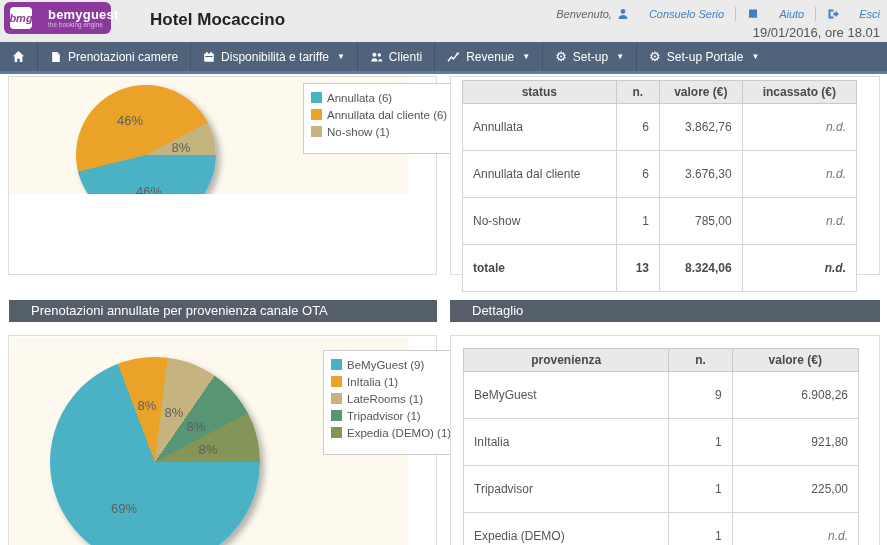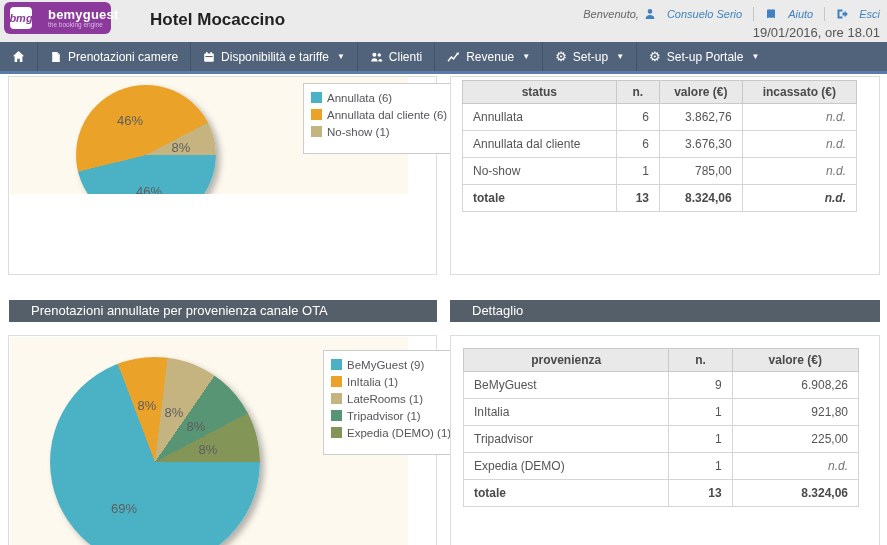--- a/index.html
+++ b/index.html
@@ -14,21 +14,21 @@
   .logo-mark { width:22px; height:22px; background:#fff; border-radius:4px; color:#8b3a9b;
                font-weight:bold; font-style:italic; font-size:11px; display:flex; align-items:center;
                justify-content:center; margin:0 16px 0 6px; }
   .logo-name { color:#fff; font-weight:bold; font-size:13px; line-height:13px; letter-spacing:.2px; }
   .logo-tagline { color:#d9b8e4; font-size:6.5px; line-height:8px; }
   .hotel-title { position:absolute; left:150px; top:0; height:42px; line-height:40px;
                  font-size:17px; font-weight:bold; color:#222; }
   .top-right { position:absolute; right:7px; top:7px; text-align:right; }
   .tr-line1 { display:flex; align-items:center; justify-content:flex-end; gap:5px;
               font-size:11px; color:#666;font-style:italic; }
-  .blue-link { color:#4181c0; display:flex; align-items:center; gap:11px; cursor:pointer; }
+  .blue-link { color:#4181c0; display:flex; align-items:center; gap:20px; cursor:pointer; }
   .sep { width:1px; height:14px; background:#c5c5c5; margin:0 6px; }
   .tr-line2 { font-size:13px; color:#555; margin-top:4px; }
   .icn { display:inline-block; flex:none; }
 
   
   .nav { height:29px; background:#50637a; display:flex; align-items:stretch; }
   .nav-item { display:flex; align-items:center; gap:6px; padding:0 12px; color:#fff;
               font-size:12px; white-space:nowrap; cursor:pointer; }
   .nav-item + .nav-item { border-left:1px solid #41546b; }
   .caret { font-size:8px; line-height:1; margin-left:2px; }
@@ -65,21 +65,21 @@
   #legend2 { left:314px; top:14px; }
   .legend-row { display:flex; align-items:center; gap:5px; padding:2.5px 0; white-space:nowrap; }
   .swatch { width:11px; height:11px; flex:none; }
 
   
   .data-table { position:absolute; border-collapse:collapse; font-size:12px; color:#555; table-layout:fixed; }
   #table1 { left:11px; top:3px;  width:395px; }
   #table2 { left:12px; top:12px; width:396px; }
   .data-table th { background:#e9e9e9; font-weight:bold; color:#4a4a4a; text-align:center;
                    padding:4px 6px; border:1px solid #c9c9c9; }
-  .data-table td { border:1px solid #d5d5d5; padding:6px 10px; background:#fff; }
+  .data-table td { border:1px solid #d5d5d5; padding:16px 10px; background:#fff; }
   td.num { text-align:right; }
   td.nd { text-align:right; font-style:italic; color:#777; }
   tr.total-row td { font-weight:bold; color:#4a4a4a; }
 </style>
 </head>
 <body>
 
 <div class="page">
 
   <header class="topbar">

